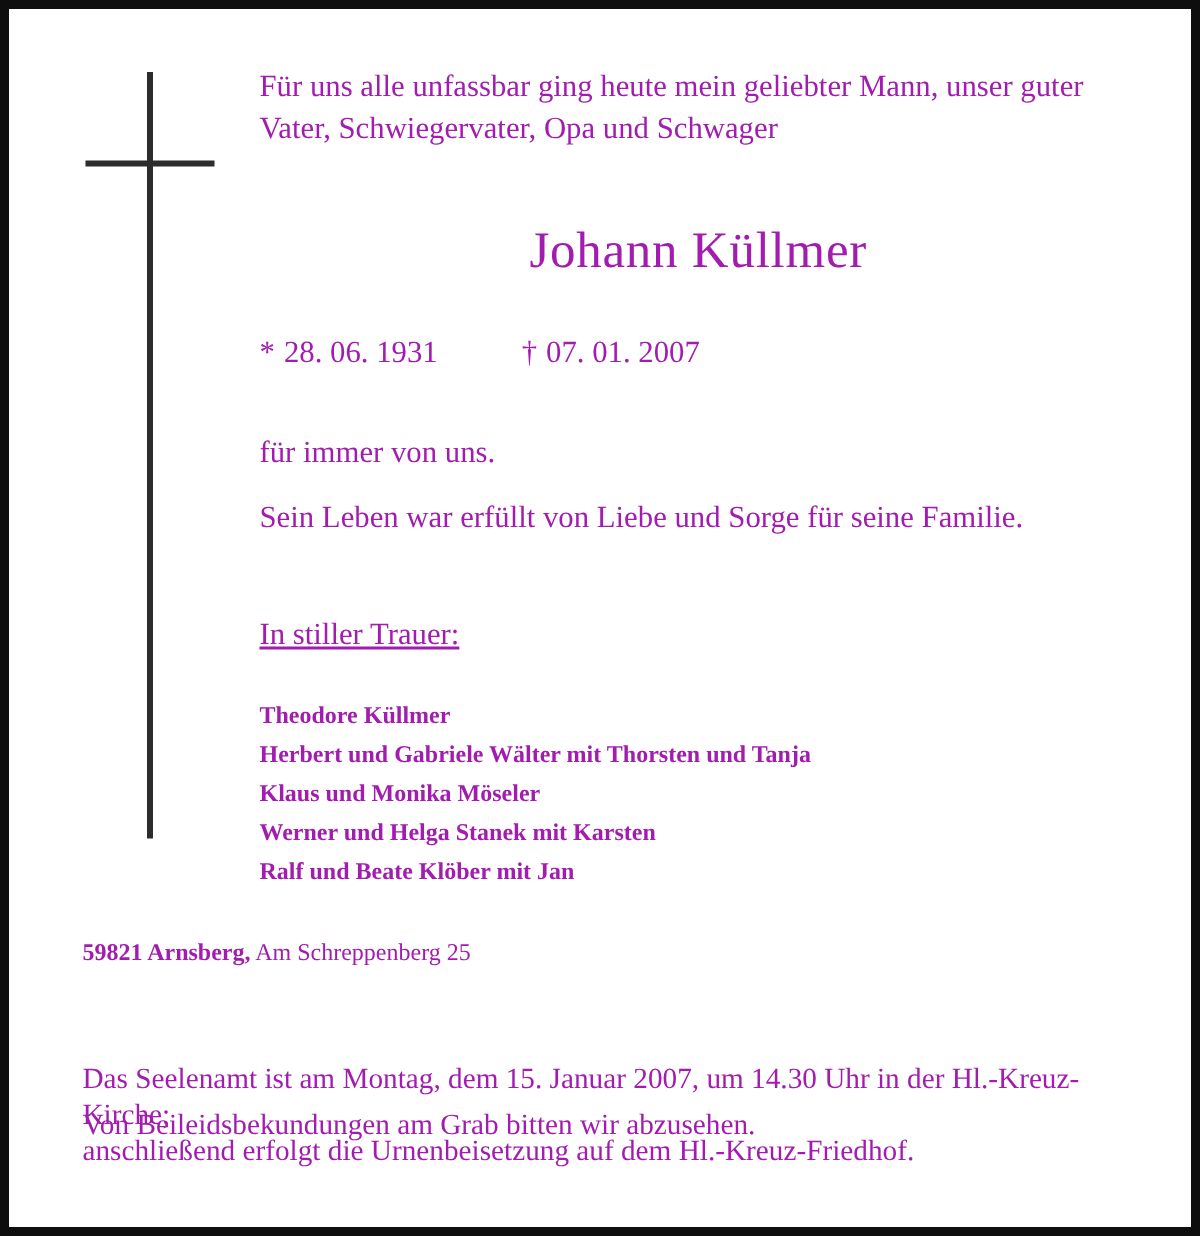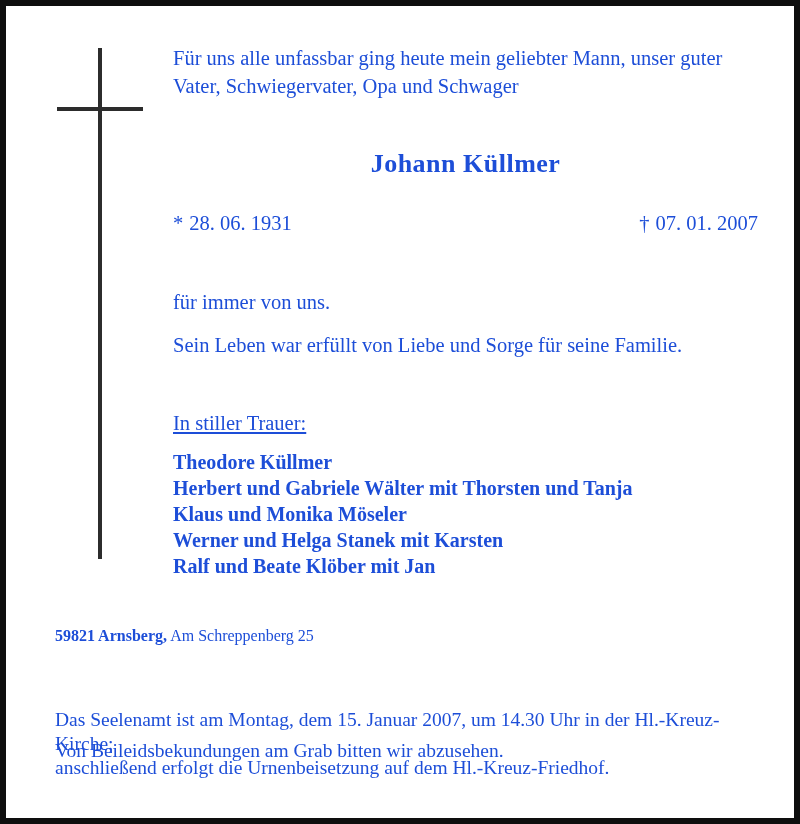--- a/index.html
+++ b/index.html
@@ -9,21 +9,21 @@
   }
   .page {
     position: relative;
     width: 800px;
     height: 824px;
     box-sizing: border-box;
     background: #ffffff;
     border: 6px solid #0e0e0e;
     overflow: hidden;
     font-family: "Liberation Serif", "DejaVu Serif", serif;
-    color: #1d4ed8;
+    color: #a21caf;
   }
 
   
   .cross { position: absolute; }
   .cross-vertical {
     position: absolute;
     left: 92px;
     top: 42px;
     width: 4px;
     height: 511px;
@@ -48,33 +48,33 @@
   }
 
   .name-row {
     position: absolute;
     left: 167px;
     top: 143px;
     width: 585px;
     text-align: center;
   }
   .deceased-name {
-    font-size: 26px;
-    font-weight: bold;
+    font-size: 34px;
+    font-weight: normal;
     letter-spacing: 0.5px;
   }
 
   .dates-row {
     position: absolute;
     left: 167px;
-    top: 206px;
+    top: 218px;
     width: 585px;
     display: flex;
-    justify-content: space-between;
-    gap: 83px;
+    justify-content: flex-start;
+    gap: 56px;
     font-size: 20.5px;
   }
   .date-item { white-space: nowrap; }
   .date-symbol { margin-right: 6px; }
 
   .farewell-line {
     position: absolute;
     left: 167px;
     top: 285px;
     font-size: 20.5px;
@@ -90,22 +90,22 @@
   .mourning-intro {
     position: absolute;
     left: 167px;
     top: 406px;
     font-size: 20.5px;
     text-decoration: underline;
   }
   .mourners {
     position: absolute;
     left: 167px;
-    top: 443px;
-    font-size: 20px;
+    top: 459px;
+    font-size: 16px;
     font-weight: bold;
     line-height: 26px;
   }
 
   .address-line {
     position: absolute;
     left: 49px;
     top: 621px;
     font-size: 16px;
   }

